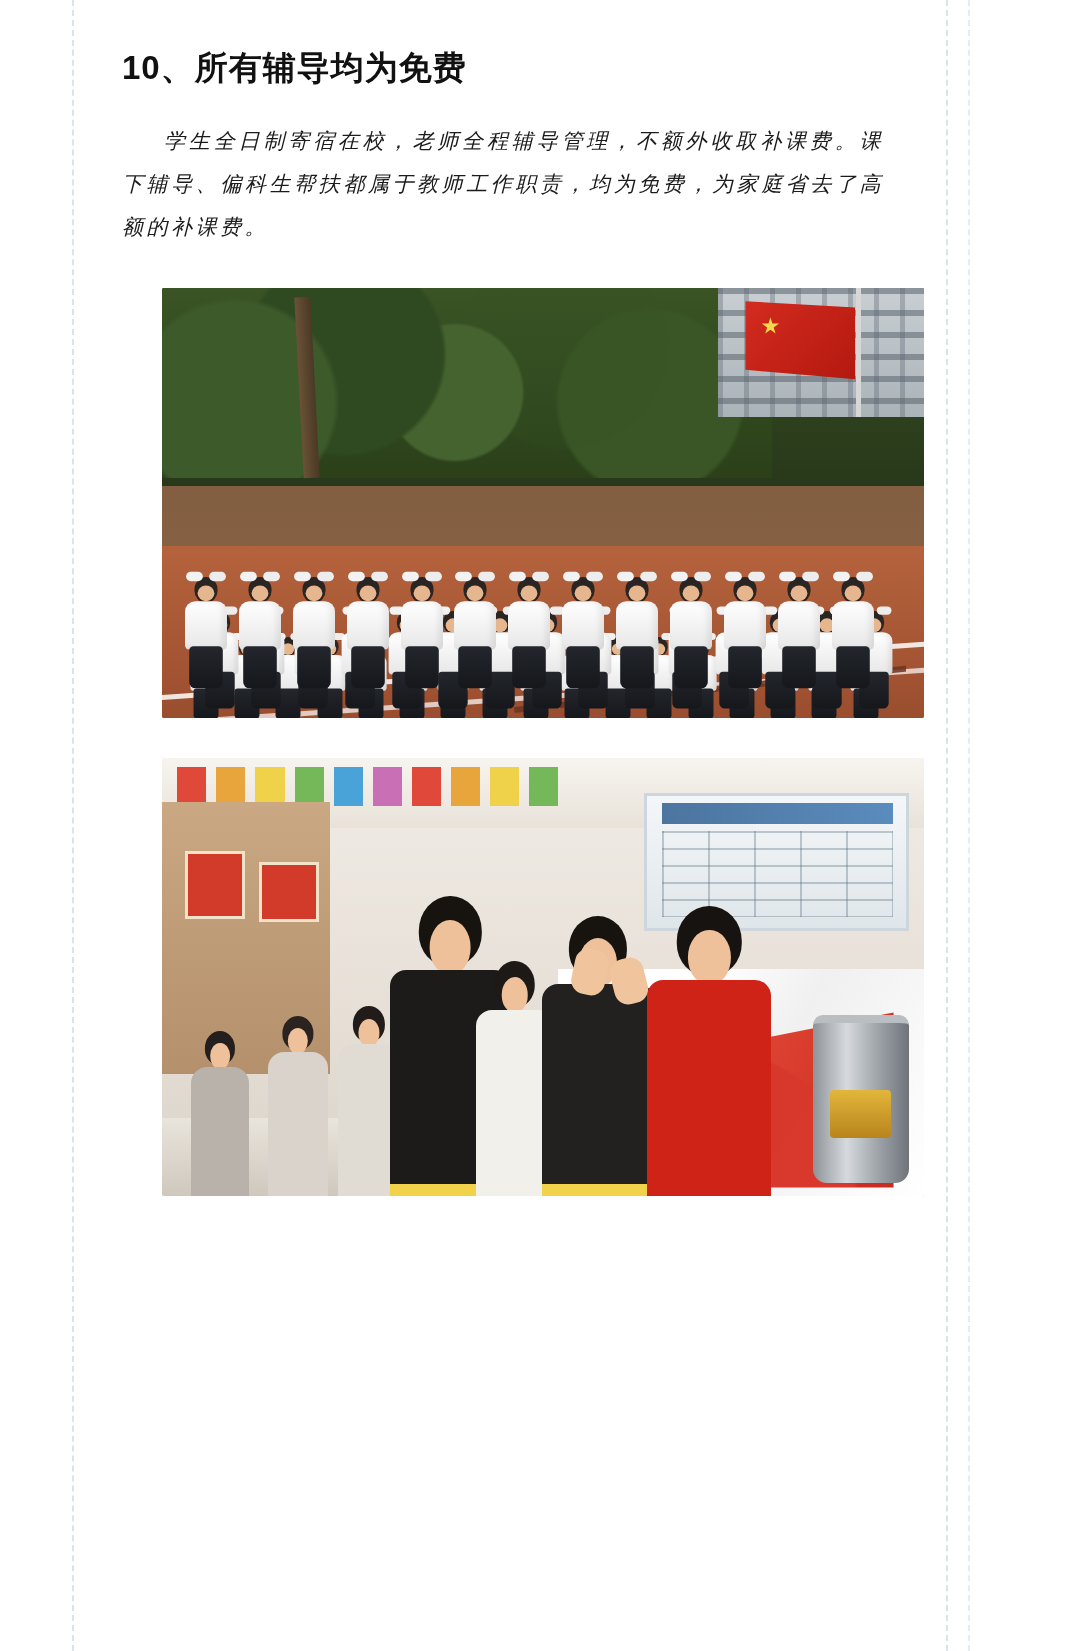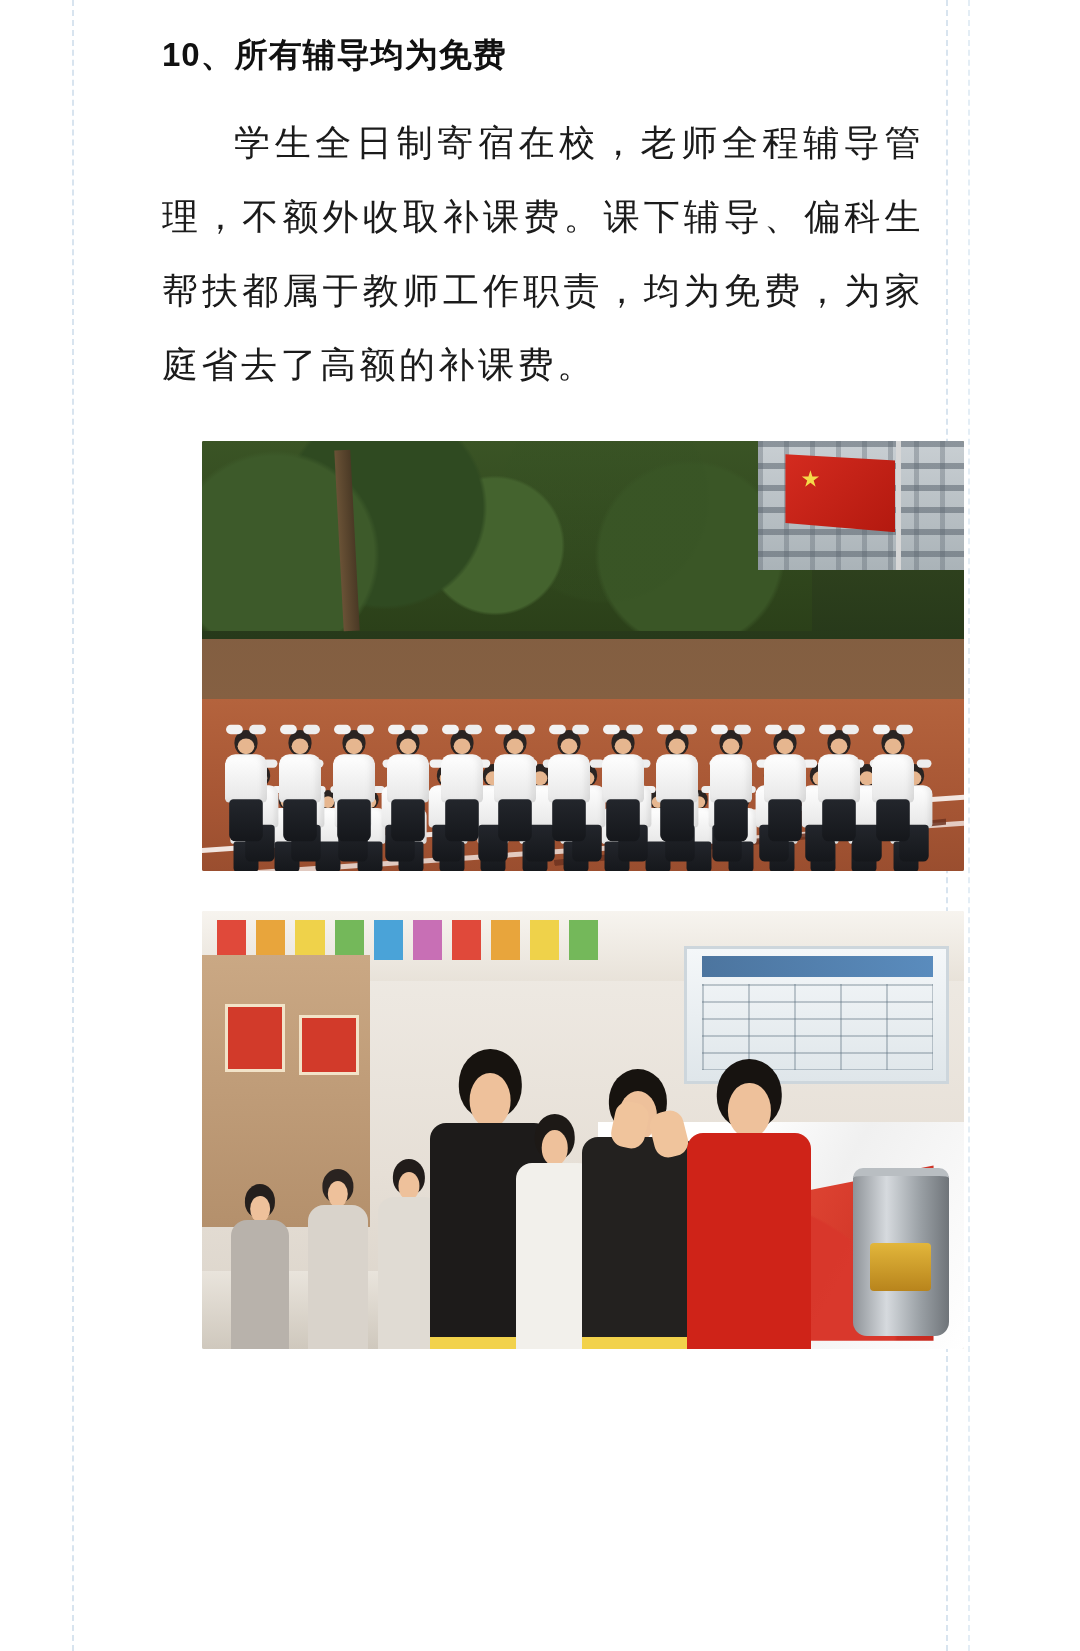--- a/index.html
+++ b/index.html
@@ -30,43 +30,43 @@
     width: 0;
     border-left: 2px dashed #d8e4ef;
   }
   .guide-left  { left: 72px; }
   .guide-right { left: 946px; }
   .guide-right2 { left: 968px; border-left: 2px dashed #e3edf5; }
 
   .content {
     position: absolute;
     left: 122px;
-    top: 4px;
+    top: 17px;
     width: 762px;
-    margin-left: 40px;
   }
 
   .heading {
     font-size: 33px;
     font-weight: bold;
     letter-spacing: 1px;
     line-height: 1.4;
     margin: 28px 0 0 0;
     color: #111111;
   }
 
   .paragraph {
-    font-size: 36px;
+    font-size: 21px;
     line-height: 2.05;
     letter-spacing: 3.5px;
     text-align: justify;
     text-justify: inter-ideograph;
     margin: 28px 0 0 0;
     text-indent: 2em;
     color: #1b1b1b;
+    font-style: italic;
   }
 
   .figure {
     margin-top: 40px;
     width: 762px;
     position: relative;
     overflow: hidden;
     border-radius: 2px;
   }
   .figure-1 { height: 430px; }

